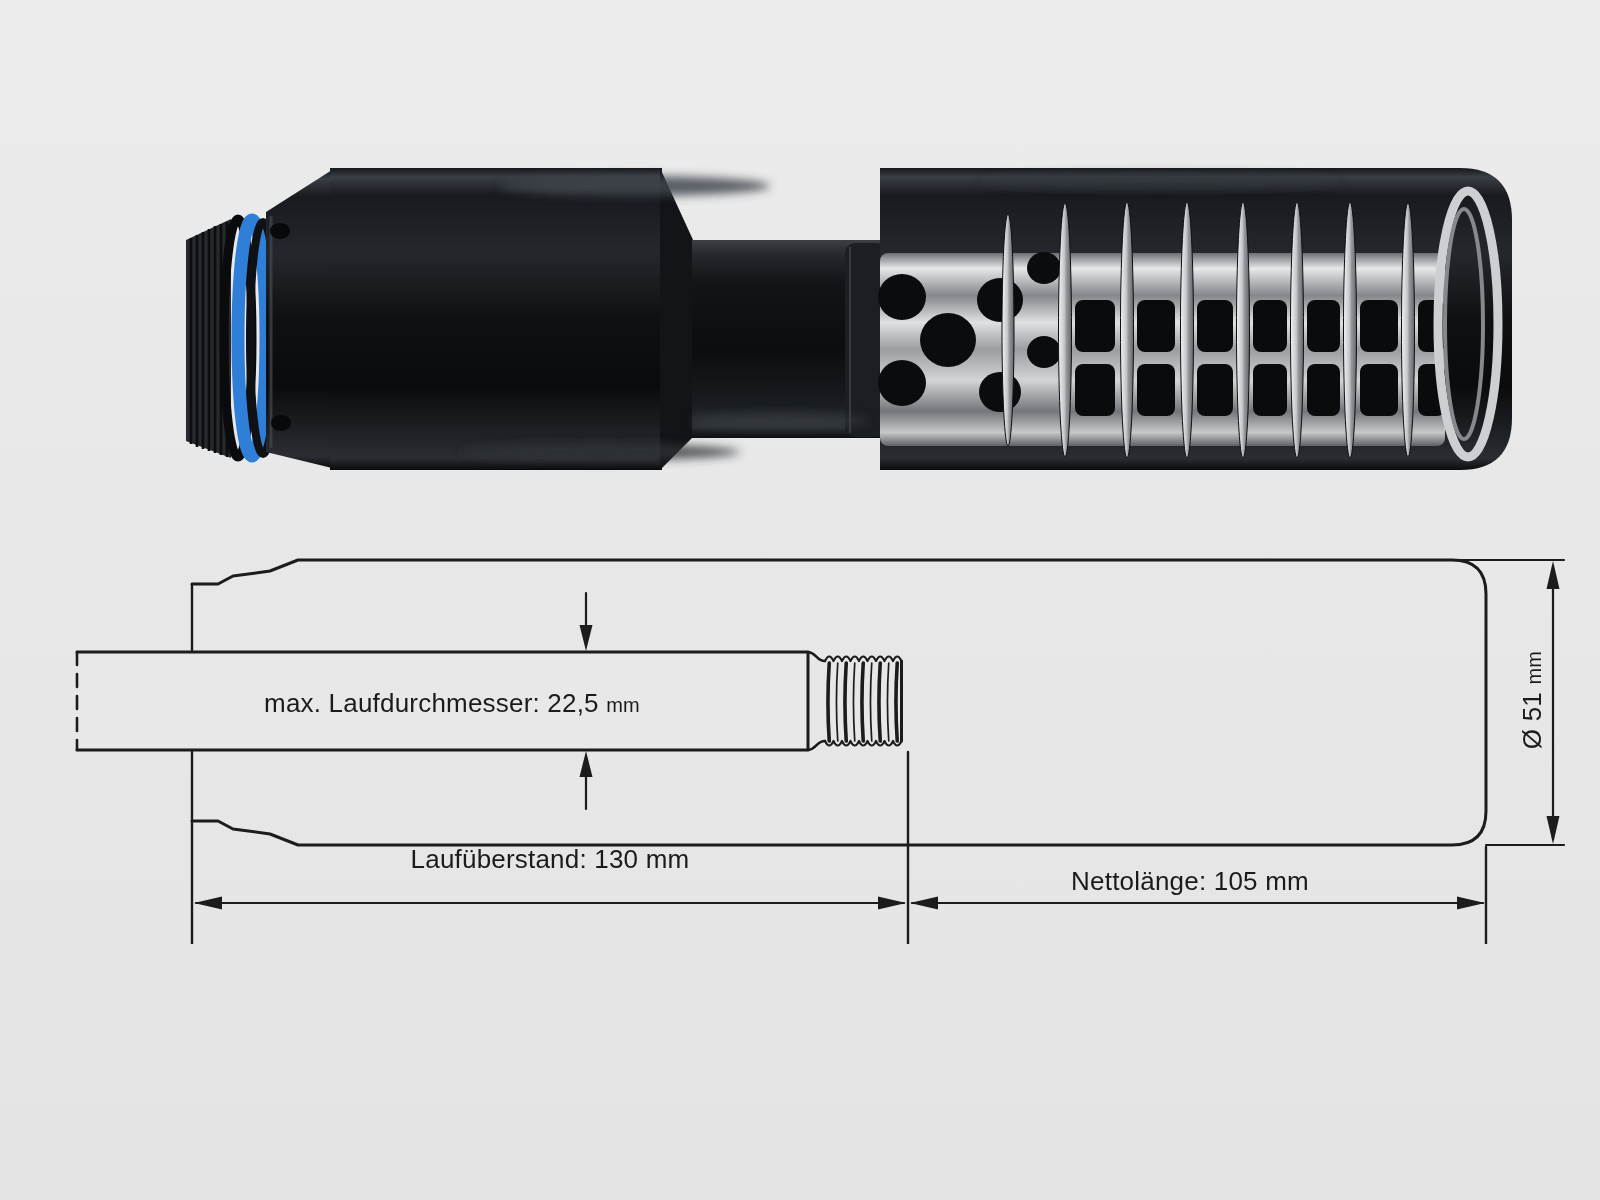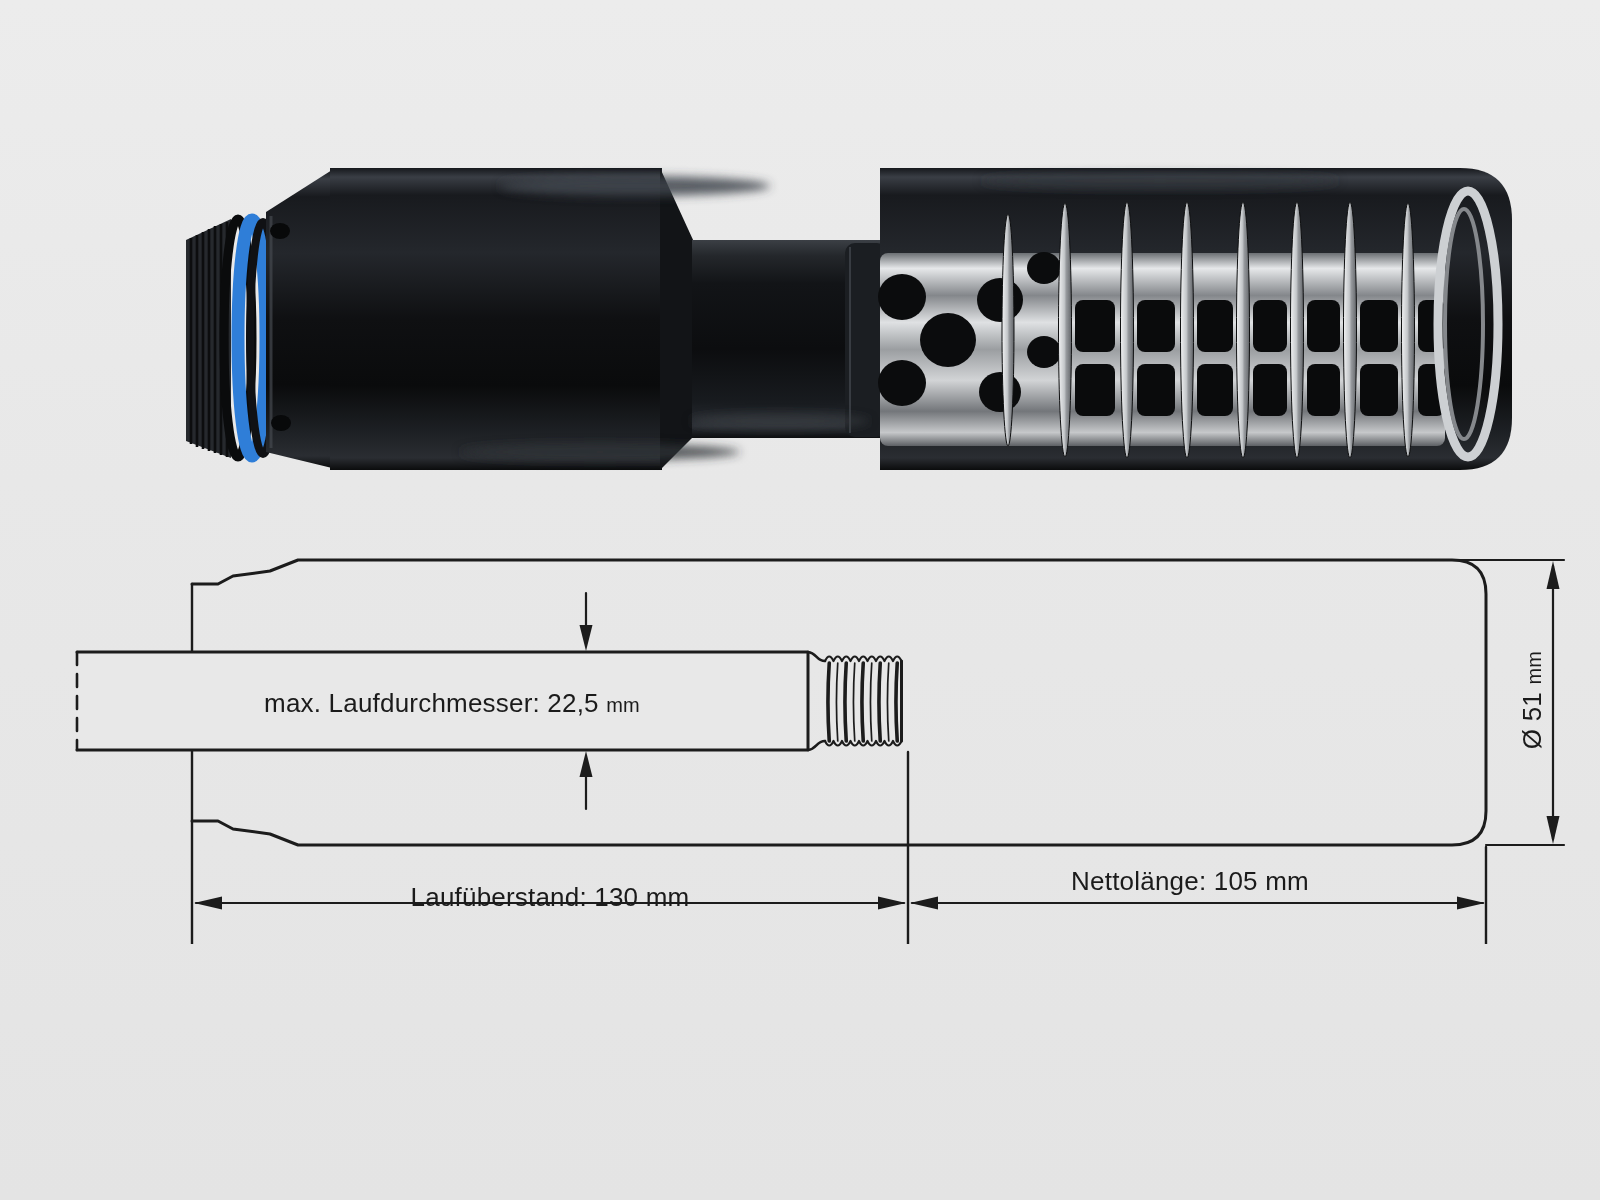--- a/index.html
+++ b/index.html
@@ -231,21 +231,21 @@
     <span>max. Laufdurchmesser:</span>
     <span>22,5</span>
     <span class="sm">mm</span>
   </div>
 
   <div class="lbl rot" style="left:1532px;top:700px;">
     <span>Ø 51</span>
     <span class="sm">mm</span>
   </div>
 
-  <div class="lbl" style="left:550px;top:897px;">
+  <div class="lbl" style="left:550px;top:859px;">
     <span>Laufüberstand:</span>
     <span>130</span>
     <span>mm</span>
   </div>
 
   <div class="lbl" style="left:1190px;top:881px;">
     <span>Nettolänge:</span>
     <span>105</span>
     <span>mm</span>
   </div>

